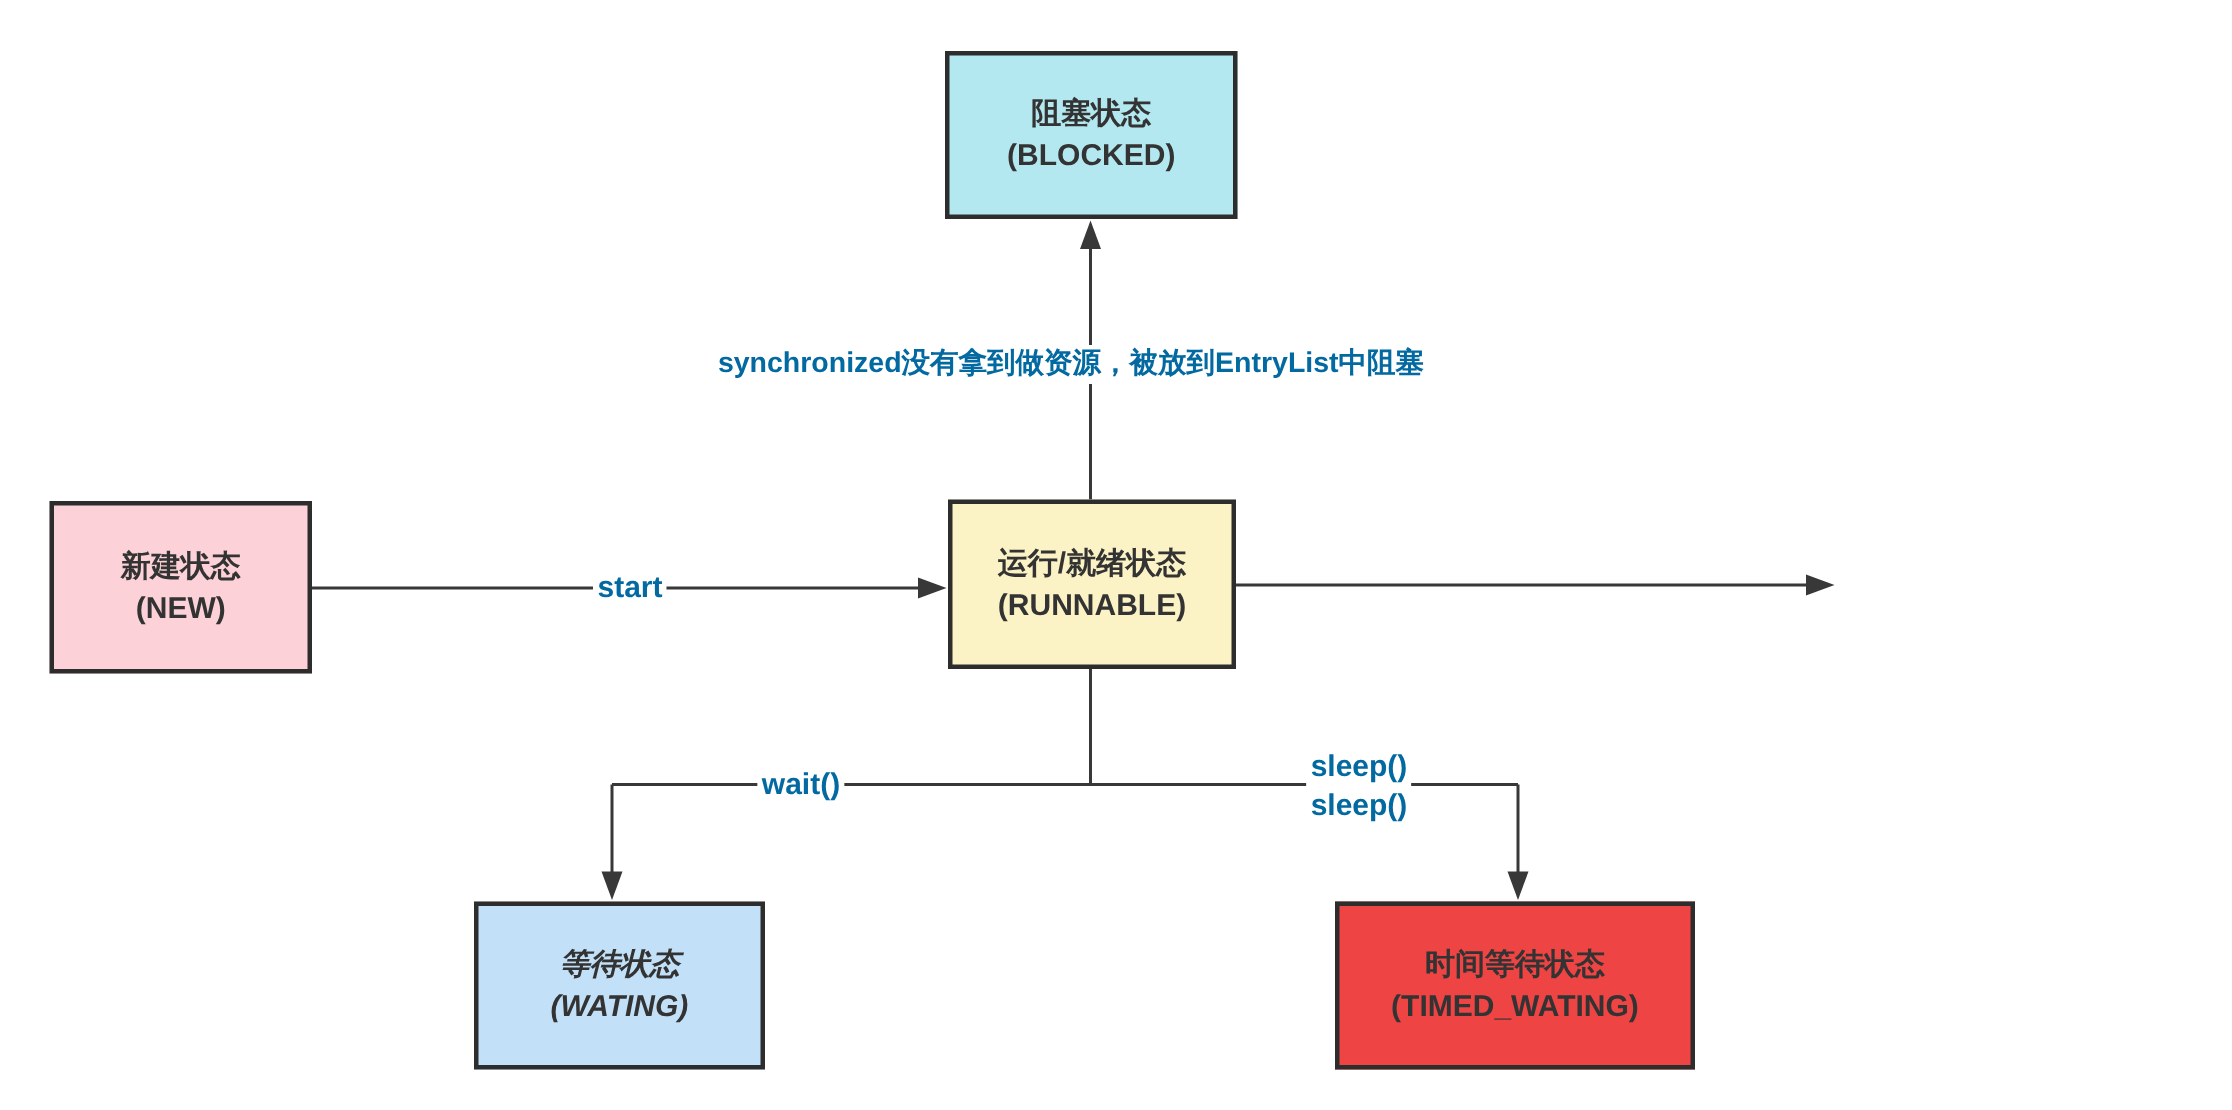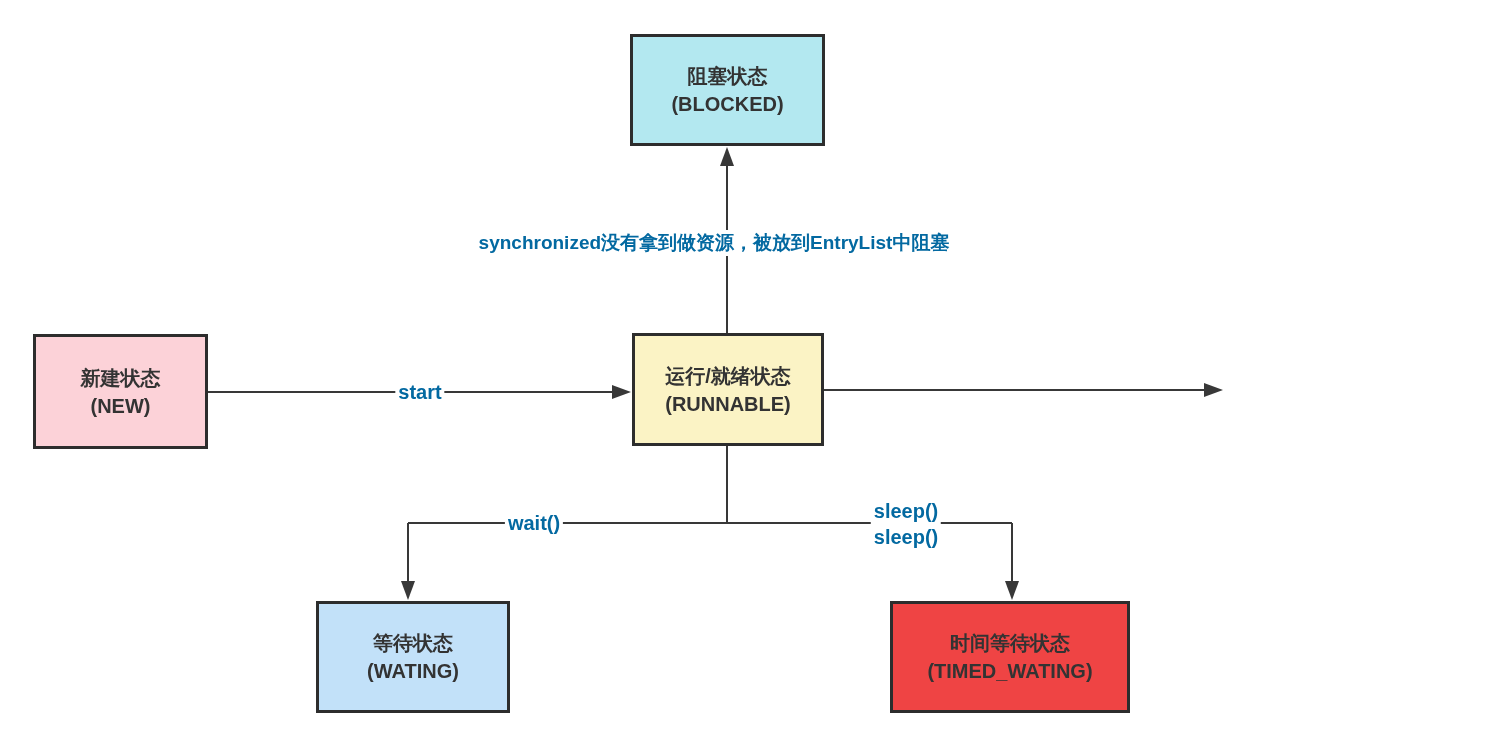--- a/index.html
+++ b/index.html
@@ -33,21 +33,21 @@
     text-align: center;
     color: #333333;
     font-weight: bold;
     font-size: 20px;
     line-height: 28px;
   }
   .pos-blocked      { left: 630px;  top: 34px;  width: 195px; height: 112px; }
   .pos-new          { left: 33px;   top: 334px; width: 175px; height: 115px; }
   .pos-runnable     { left: 632px;  top: 333px; width: 192px; height: 113px; }
   .pos-terminated   { left: 1224px; top: 331px; width: 206px; height: 117px; }
-  .pos-waiting      { left: 316px;  top: 601px; width: 194px; height: 112px; }
+  .pos-waiting      { left: 316px;  top: 601px; width: 194px; height: 112px; font-style: italic; }
   .pos-timedwaiting { left: 890px;  top: 601px; width: 240px; height: 112px; }
 
   .edge-label {
     position: absolute;
     transform: translate(-50%, -50%);
     background: #ffffff;
     color: #0369a1;
     font-weight: bold;
     font-size: 20px;
     white-space: nowrap;

